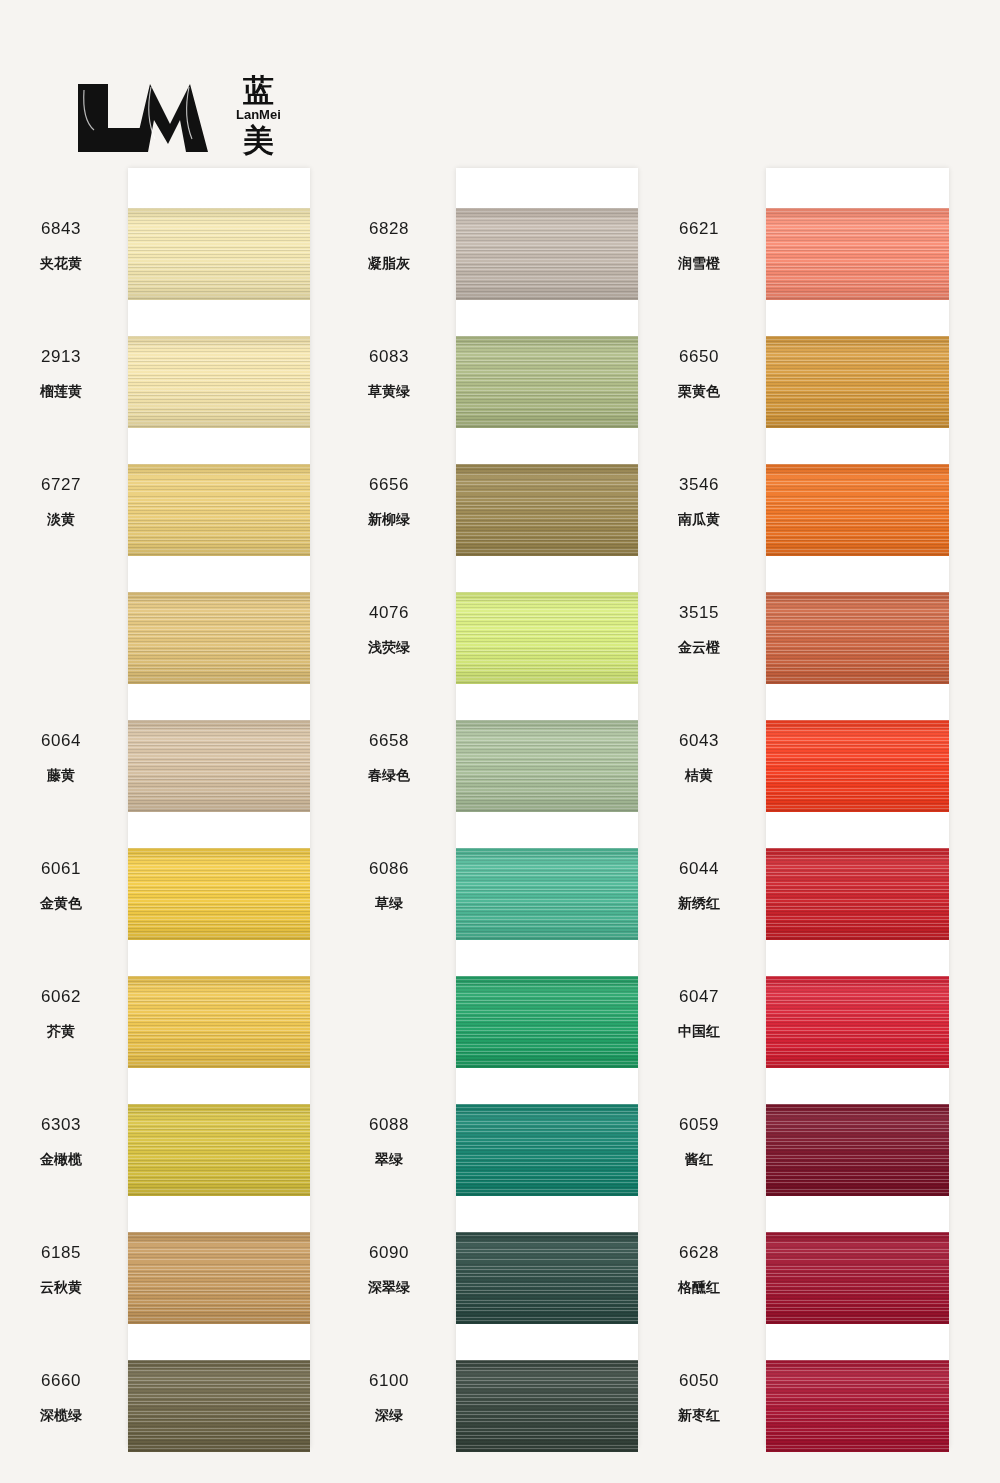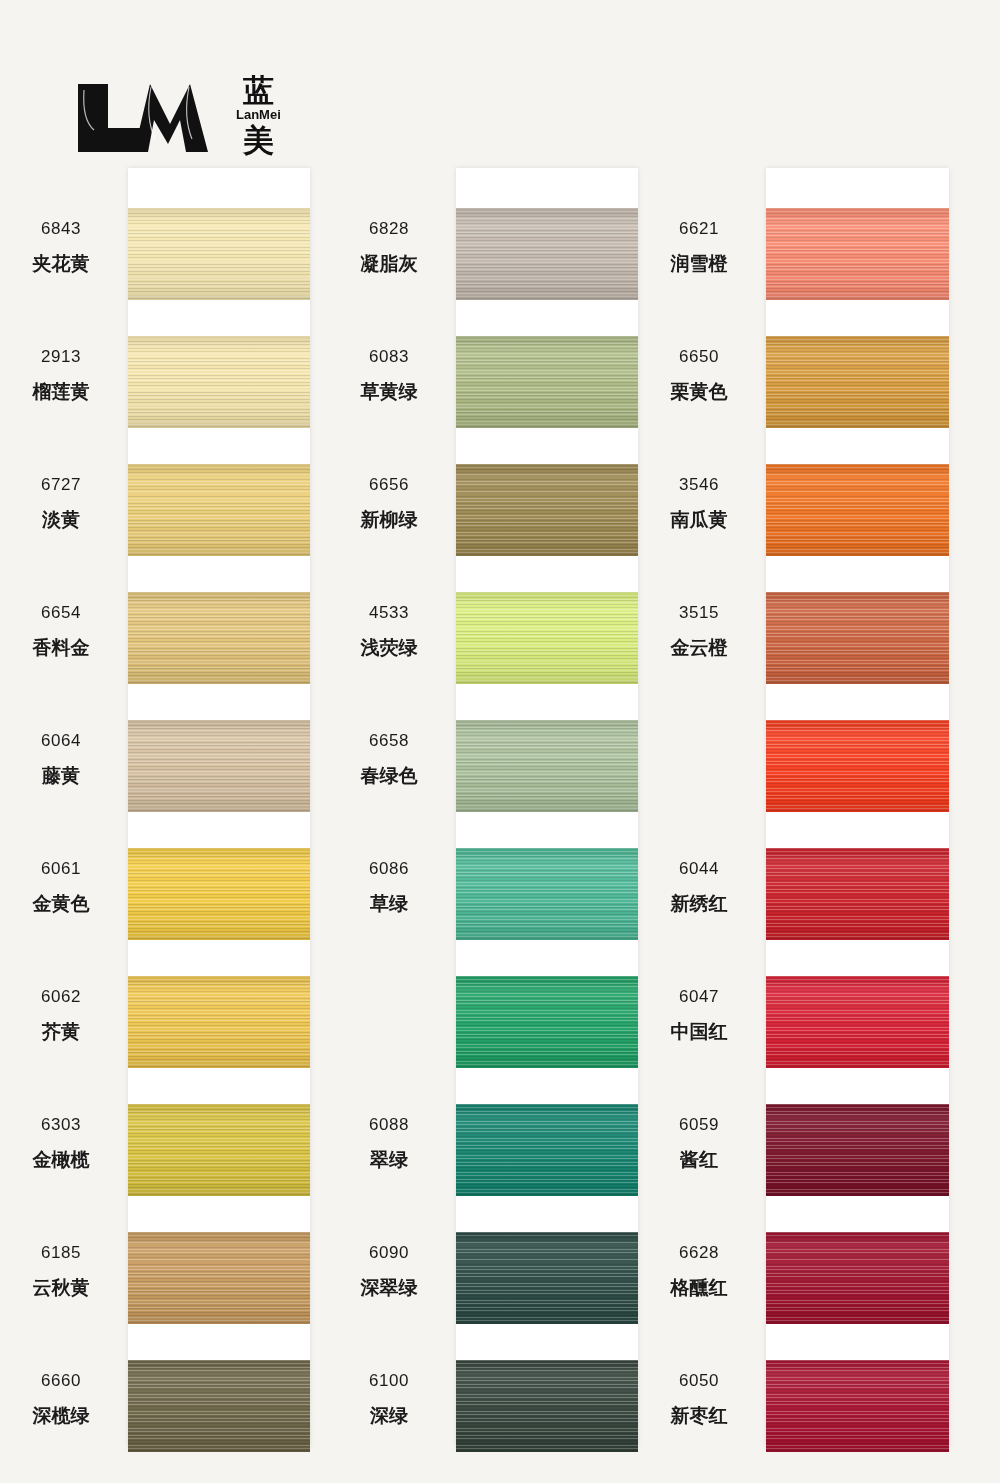--- a/index.html
+++ b/index.html
@@ -129,22 +129,22 @@
   }
   .label .code {
     font-family: "Liberation Sans", "DejaVu Sans", sans-serif;
     font-size: 17px;
     letter-spacing: 0.6px;
     line-height: 1;
     margin-bottom: 19px;
     white-space: nowrap;
   }
   .label .cname {
-    font-family: Liberation Mono, monospace;
-    font-size: 19px;
+    font-family: Liberation Sans, sans-serif;
+    font-size: 14px;
     font-weight: 600;
     line-height: 1;
     white-space: nowrap;
   }
 </style>
 </head>
 <body>
 
 <div id="brand">
   <div id="logo-mark">
@@ -171,24 +171,20 @@
           <div class="cname">夹花黄</div>
         </div>
         <div class="label" style="top: 180px;">
           <div class="code">2913</div>
           <div class="cname">榴莲黄</div>
         </div>
         <div class="label" style="top: 308px;">
           <div class="code">6727</div>
           <div class="cname">淡黄</div>
         </div>
-        <div class="label" style="top: 436px;">
-          <div class="code">6654</div>
-          <div class="cname">香料金</div>
-        </div>
         <div class="label" style="top: 564px;">
           <div class="code">6064</div>
           <div class="cname">藤黄</div>
         </div>
         <div class="label" style="top: 692px;">
           <div class="code">6061</div>
           <div class="cname">金黄色</div>
         </div>
         <div class="label" style="top: 820px;">
           <div class="code">6062</div>
@@ -258,21 +254,21 @@
         </div>
         <div class="label" style="top: 180px;">
           <div class="code">6083</div>
           <div class="cname">草黄绿</div>
         </div>
         <div class="label" style="top: 308px;">
           <div class="code">6656</div>
           <div class="cname">新柳绿</div>
         </div>
         <div class="label" style="top: 436px;">
-          <div class="code">4533</div>
+          <div class="code">4076</div>
           <div class="cname">浅荧绿</div>
         </div>
         <div class="label" style="top: 564px;">
           <div class="code">6658</div>
           <div class="cname">春绿色</div>
         </div>
         <div class="label" style="top: 692px;">
           <div class="code">6086</div>
           <div class="cname">草绿</div>
         </div>
@@ -343,20 +339,24 @@
           <div class="cname">栗黄色</div>
         </div>
         <div class="label" style="top: 308px;">
           <div class="code">3546</div>
           <div class="cname">南瓜黄</div>
         </div>
         <div class="label" style="top: 436px;">
           <div class="code">3515</div>
           <div class="cname">金云橙</div>
         </div>
+        <div class="label" style="top: 564px;">
+          <div class="code">6043</div>
+          <div class="cname">桔黄</div>
+        </div>
         <div class="label" style="top: 692px;">
           <div class="code">6044</div>
           <div class="cname">新绣红</div>
         </div>
         <div class="label" style="top: 820px;">
           <div class="code">6047</div>
           <div class="cname">中国红</div>
         </div>
         <div class="label" style="top: 948px;">
           <div class="code">6059</div>

